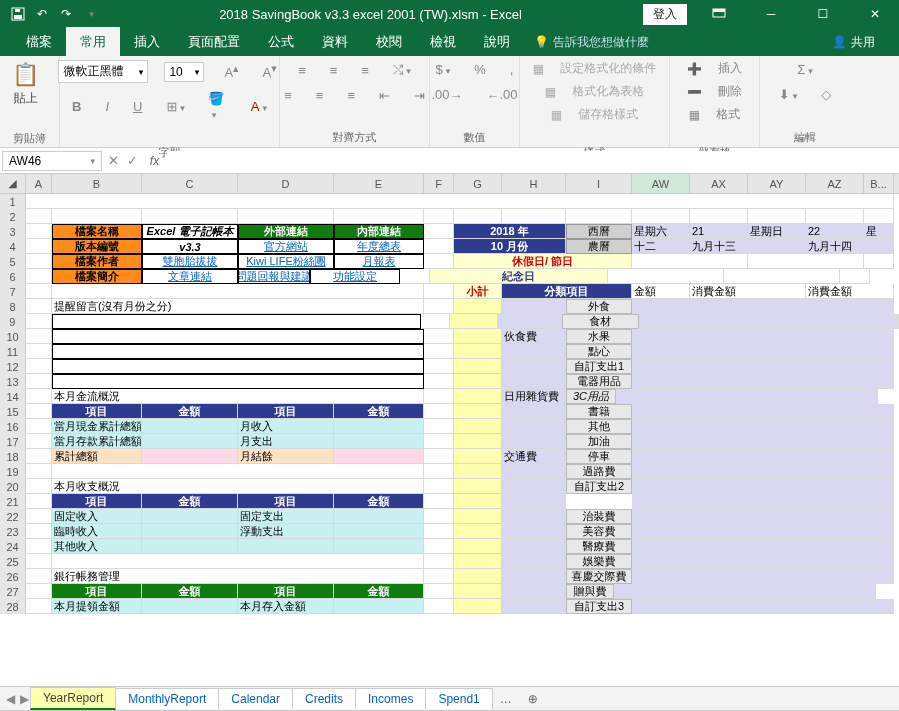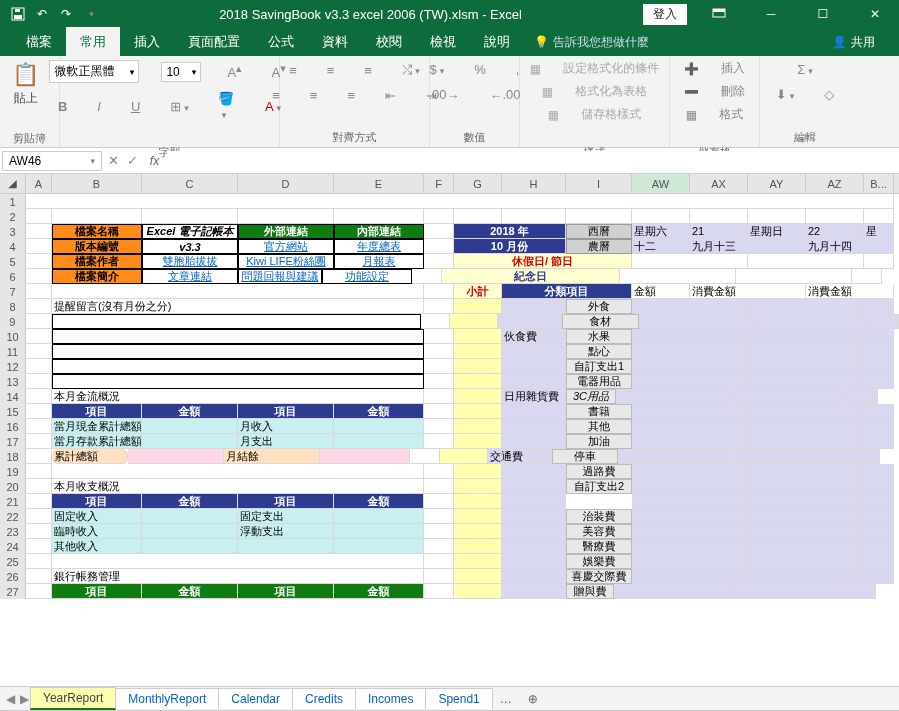--- a/index.html
+++ b/index.html
@@ -18,21 +18,21 @@
 .menubar .share { margin-left: auto; padding-right: 12px; display: flex; align-items: center; gap: 4px; }
 .ribbon { background: #f3f3f3; border-bottom: 1px solid #d0d0d0; height: 92px; display: flex; }
 .rgroup { border-right: 1px solid #e0e0e0; padding: 4px 8px 2px; display: flex; flex-direction: column; justify-content: space-between; }
 .rgroup .label { text-align: center; color: #666; font-size: 11px; padding-top: 2px; margin-top: 20px; }
 .rgroup .body { flex: 1; display: flex; align-items: center; gap: 6px; }
 .bigbtn { display: flex; flex-direction: column; align-items: center; gap: 2px; color: #444; padding: 2px 4px; }
 .bigbtn .ic { font-size: 22px; }
 .fontsel { border: 1px solid #ccc; background: #fff; padding: 2px 4px; font-size: 12px; min-width: 90px; display:inline-flex; align-items:center; justify-content:space-between;}
 .sizesel { border: 1px solid #ccc; background: #fff; padding: 2px 4px; font-size: 12px; width: 40px; display:inline-flex; align-items:center; justify-content:space-between;}
 .tbtn { color: #888; padding: 2px 4px; font-size: 13px; }
-.row { display:flex; align-items:center; gap:22px; }
+.row { display:flex; align-items:center; gap:16px; }
 .col { display:flex; flex-direction:column; gap:4px; }
 .formulabar { height: 26px; border-bottom: 1px solid #d0d0d0; display: flex; align-items: center; background: #fff; }
 .namebox { width: 100px; border: 1px solid #ccc; margin: 2px; padding: 2px 6px; display:flex; align-items:center; justify-content:space-between; }
 .fx { padding: 0 8px; color: #666; font-style: italic; }
 .fbinput { flex: 1; border: none; padding: 2px 6px; }
 .colhdrs { height: 20px; display: flex; background: #e6e6e6; border-bottom: 1px solid #ccc; }
 .rowhdr { width: 26px; background: #e6e6e6; border-right: 1px solid #ccc; text-align: center; font-size: 11px; color: #555; display:flex; align-items:center; justify-content:center; }
 .colhdr { border-right: 1px solid #ccc; text-align: center; font-size: 11px; color: #555; display:flex; align-items:center; justify-content:center; }
 .colhdr.active { background: #cfe8d8; }
 .grid { position: relative; overflow: hidden; height: 492px; }
@@ -71,21 +71,21 @@
         <svg width="14" height="14" viewBox="0 0 14 14">
           <rect x="1" y="1" width="12" height="12" fill="none" stroke="#fff"></rect>
           <rect x="3" y="8" width="8" height="4" fill="#fff"></rect>
           <rect x="4" y="2" width="5" height="3" fill="#fff"></rect>
         </svg>
       </span>
     <span class="ic">↶</span>
     <span class="ic">↷</span>
     <span class="ic arrow"></span>
   </div>
-  <div class="title">2018 SavingBook v3.3 excel 2006 (TW).xlsm  -  Excel</div>
+  <div class="title">2018 SavingBook v3.3 excel 2001 (TW).xlsm  -  Excel</div>
   <div class="right">
     <span class="login">登入</span>
     <span class="winbtn">
         <svg width="14" height="12">
           <rect x="1" y="1" width="12" height="8" fill="none" stroke="#fff"></rect>
           <rect x="1" y="1" width="12" height="3" fill="#fff"></rect>
         </svg>
       </span>
     <span class="winbtn">─</span>
     <span class="winbtn">☐</span>
@@ -320,21 +320,21 @@
       <div class="cell redtxt" style="width: 178px;">休假日/ 節日</div>
       <div class="cell " style="width: 116px;"></div>
       <div class="cell " style="width: 116px;"></div>
       <div class="cell " style="width: 30px;"></div>
     </div>
     <div class="gridrow">
       <div class="rowhdr">6</div>
       <div class="cell " style="width: 26px;"></div>
       <div class="cell hdr-orange" style="width: 90px;">檔案簡介</div>
       <div class="cell link" style="width: 96px;">文章連結</div>
-      <div class="cell link" style="width: 84px; font-family: Liberation Serif, serif;">問題回報與建議</div>
+      <div class="cell link" style="width: 72px; font-family: Liberation Serif, serif;">問題回報與建議</div>
       <div class="cell link" style="width: 90px;">功能設定</div>
       <div class="cell " style="width: 30px;"></div>
       <div class="cell bluetxt" style="width: 178px;">紀念日</div>
       <div class="cell " style="width: 116px;"></div>
       <div class="cell " style="width: 116px;"></div>
       <div class="cell " style="width: 30px;"></div>
     </div>
     <div class="gridrow">
       <div class="rowhdr">7</div>
       <div class="cell " style="width: 26px;"></div>
@@ -471,21 +471,21 @@
       <div class="cell yellowcol" style="width: 48px;"></div>
       <div class="cell lavender" style="width: 64px;"></div>
       <div class="cell greycell" style="width: 66px;">加油</div>
       <div class="cell lavender" style="width: 116px;"></div>
       <div class="cell lavender" style="width: 116px;"></div>
       <div class="cell lavender" style="width: 30px;"></div>
     </div>
     <div class="gridrow">
       <div class="rowhdr">18</div>
       <div class="cell " style="width: 26px;"></div>
-      <div class="cell peach" style="width: 76px; border-radius: 6px;">累計總額</div>
+      <div class="cell peach" style="width: 90px;">累計總額</div>
       <div class="cell pink" style="width: 96px;"></div>
       <div class="cell peach" style="width: 96px;">月結餘</div>
       <div class="cell pink" style="width: 90px;"></div>
       <div class="cell " style="width: 30px;"></div>
       <div class="cell yellowcol" style="width: 48px;"></div>
       <div class="cell lavender" style="width: 64px;">交通費</div>
       <div class="cell greycell" style="width: 66px;">停車</div>
       <div class="cell lavender" style="width: 116px;"></div>
       <div class="cell lavender" style="width: 116px;"></div>
       <div class="cell lavender" style="width: 30px;"></div>
@@ -602,20 +602,35 @@
       <div class="rowhdr">27</div>
       <div class="cell " style="width: 26px;"></div>
       <div class="cell greenrow" style="width: 90px;">項目</div>
       <div class="cell greenrow" style="width: 96px;">金額</div>
       <div class="cell greenrow" style="width: 96px;">項目</div>
       <div class="cell greenrow" style="width: 90px;">金額</div>
       <div class="cell " style="width: 30px;"></div>
       <div class="cell yellowcol" style="width: 48px;"></div>
       <div class="cell lavender" style="width: 64px;"></div>
       <div class="cell greycell" style="width: 48px;">贈與費</div>
+      <div class="cell lavender" style="width: 116px;"></div>
+      <div class="cell lavender" style="width: 116px;"></div>
+      <div class="cell lavender" style="width: 30px;"></div>
+    </div>
+    <div class="gridrow">
+      <div class="rowhdr">28</div>
+      <div class="cell " style="width: 26px;"></div>
+      <div class="cell cyan" style="width: 90px;">本月提領金額</div>
+      <div class="cell cyan" style="width: 96px;"></div>
+      <div class="cell cyan" style="width: 96px;">本月存入金額</div>
+      <div class="cell cyan" style="width: 90px;"></div>
+      <div class="cell " style="width: 30px;"></div>
+      <div class="cell yellowcol" style="width: 48px;"></div>
+      <div class="cell lavender" style="width: 64px;"></div>
+      <div class="cell greycell" style="width: 66px;">自訂支出3</div>
       <div class="cell lavender" style="width: 116px;"></div>
       <div class="cell lavender" style="width: 116px;"></div>
       <div class="cell lavender" style="width: 30px;"></div>
     </div>
   </div>
 
 <div class="sheet-tabs">
   <span style="position:absolute;left:6px;color:#888">◀</span>
   <span style="position:absolute;left:20px;color:#888">▶</span>
   <div class="stab active">YearReport</div>

